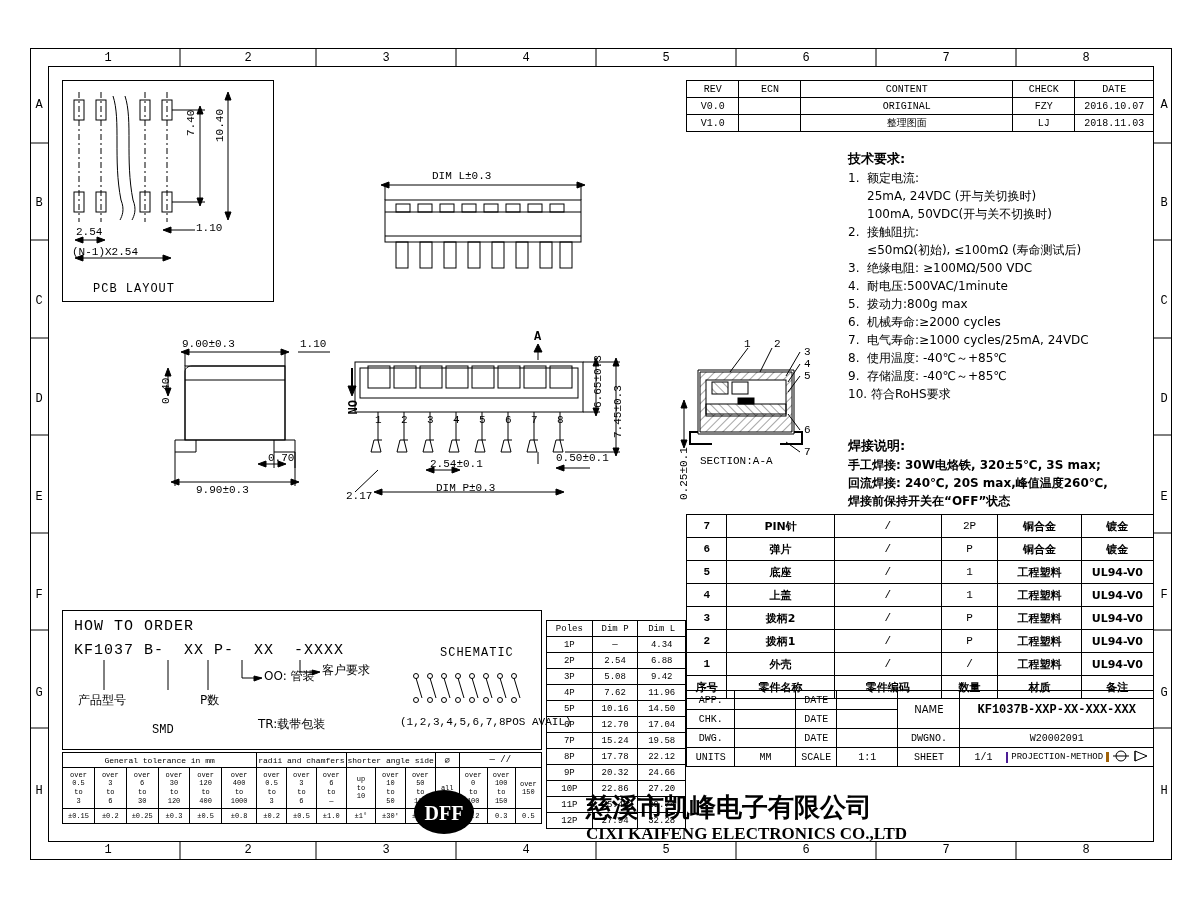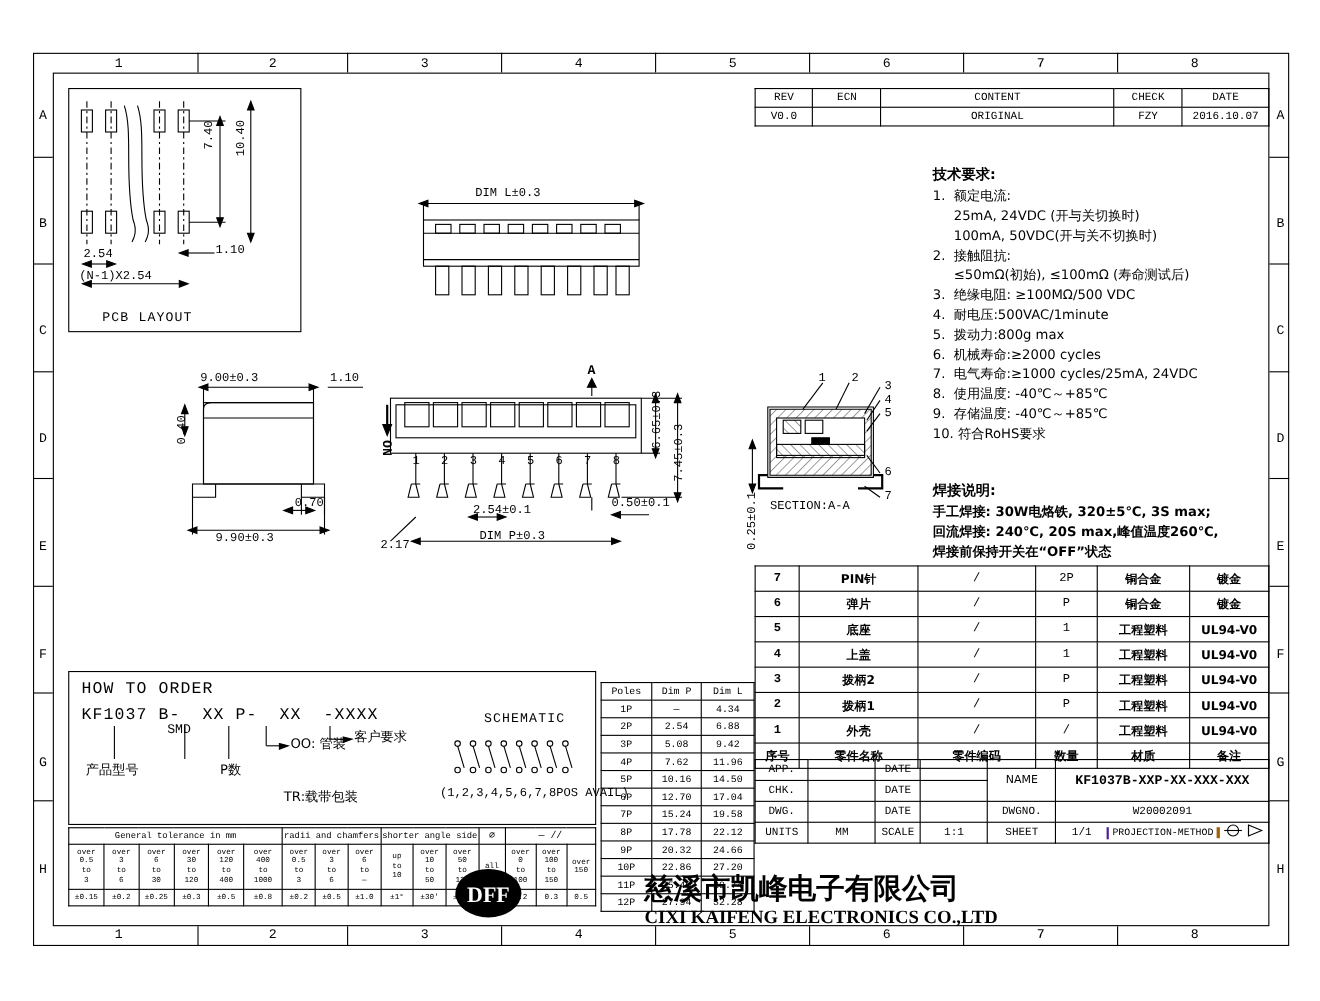--- a/index.html
+++ b/index.html
@@ -100,20 +100,27 @@
       <td style="width:62px;">CHECK</td>
       <td style="width:78px;">DATE</td>
     </tr>
     <tr>
       <td style="height:16px;">V0.0</td>
       <td></td>
       <td>ORIGINAL</td>
       <td>FZY</td>
       <td>2016.10.07</td>
     </tr>
+    <tr>
+      <td style="height:16px;">V1.0</td>
+      <td></td>
+      <td class="cn">整理图面</td>
+      <td>LJ</td>
+      <td>2018.11.03</td>
+    </tr>
   </tbody>
     </table>
 
   <div class="txt cn bold" style="left:848px;top:150px;font-size:13px;">技术要求:</div>
   <div class="txt cn" style="left:848px;top:170px;font-size:12px;">1.  额定电流:</div>
   <div class="txt cn" style="left:848px;top:188px;font-size:12px;">     25mA, 24VDC (开与关切换时)</div>
   <div class="txt cn" style="left:848px;top:206px;font-size:12px;">     100mA, 50VDC(开与关不切换时)</div>
   <div class="txt cn" style="left:848px;top:224px;font-size:12px;">2.  接触阻抗:</div>
   <div class="txt cn" style="left:848px;top:242px;font-size:12px;">     ≤50mΩ(初始), ≤100mΩ (寿命测试后)</div>
   <div class="txt cn" style="left:848px;top:260px;font-size:12px;">3.  绝缘电阻: ≥100MΩ/500 VDC</div>
@@ -513,21 +520,21 @@
       <line x1="208" y1="660" x2="208" y2="690"></line>
       <line x1="242" y1="660" x2="242" y2="678"></line>
       <line x1="242" y1="678" x2="260" y2="678"></line>
       <line x1="300" y1="660" x2="300" y2="672"></line>
       <line x1="300" y1="672" x2="318" y2="672"></line>
       <path d="M254 676 L262 678 L254 681 Z" fill="#000"></path>
       <path d="M312 670 L320 672 L312 675 Z" fill="#000"></path>
     </g>
   </svg>
   <div class="txt cn" style="left:78px;top:692px;font-size:12px;">产品型号</div>
-  <div class="txt" style="left:152px;top:656px;font-size:12px;">SMD</div>
+  <div class="txt" style="left:152px;top:723px;font-size:12px;">SMD</div>
   <div class="txt cn" style="left:200px;top:692px;font-size:12px;">P数</div>
   <div class="txt cn" style="left:264px;top:668px;font-size:12px;">OO: 管装</div>
   <div class="txt cn" style="left:258px;top:716px;font-size:12px;">TR:载带包装</div>
   <div class="txt cn" style="left:322px;top:662px;font-size:12px;">客户要求</div>
 
   <div class="txt" style="left:440px;top:646px;font-size:12px;letter-spacing:1px;">SCHEMATIC</div>
   <svg width="1200" height="910">
     <g stroke="#000" fill="none" stroke-width="1">
       <circle cx="416" cy="676" r="2.5"></circle>
         <circle cx="416" cy="700" r="2.5"></circle>

